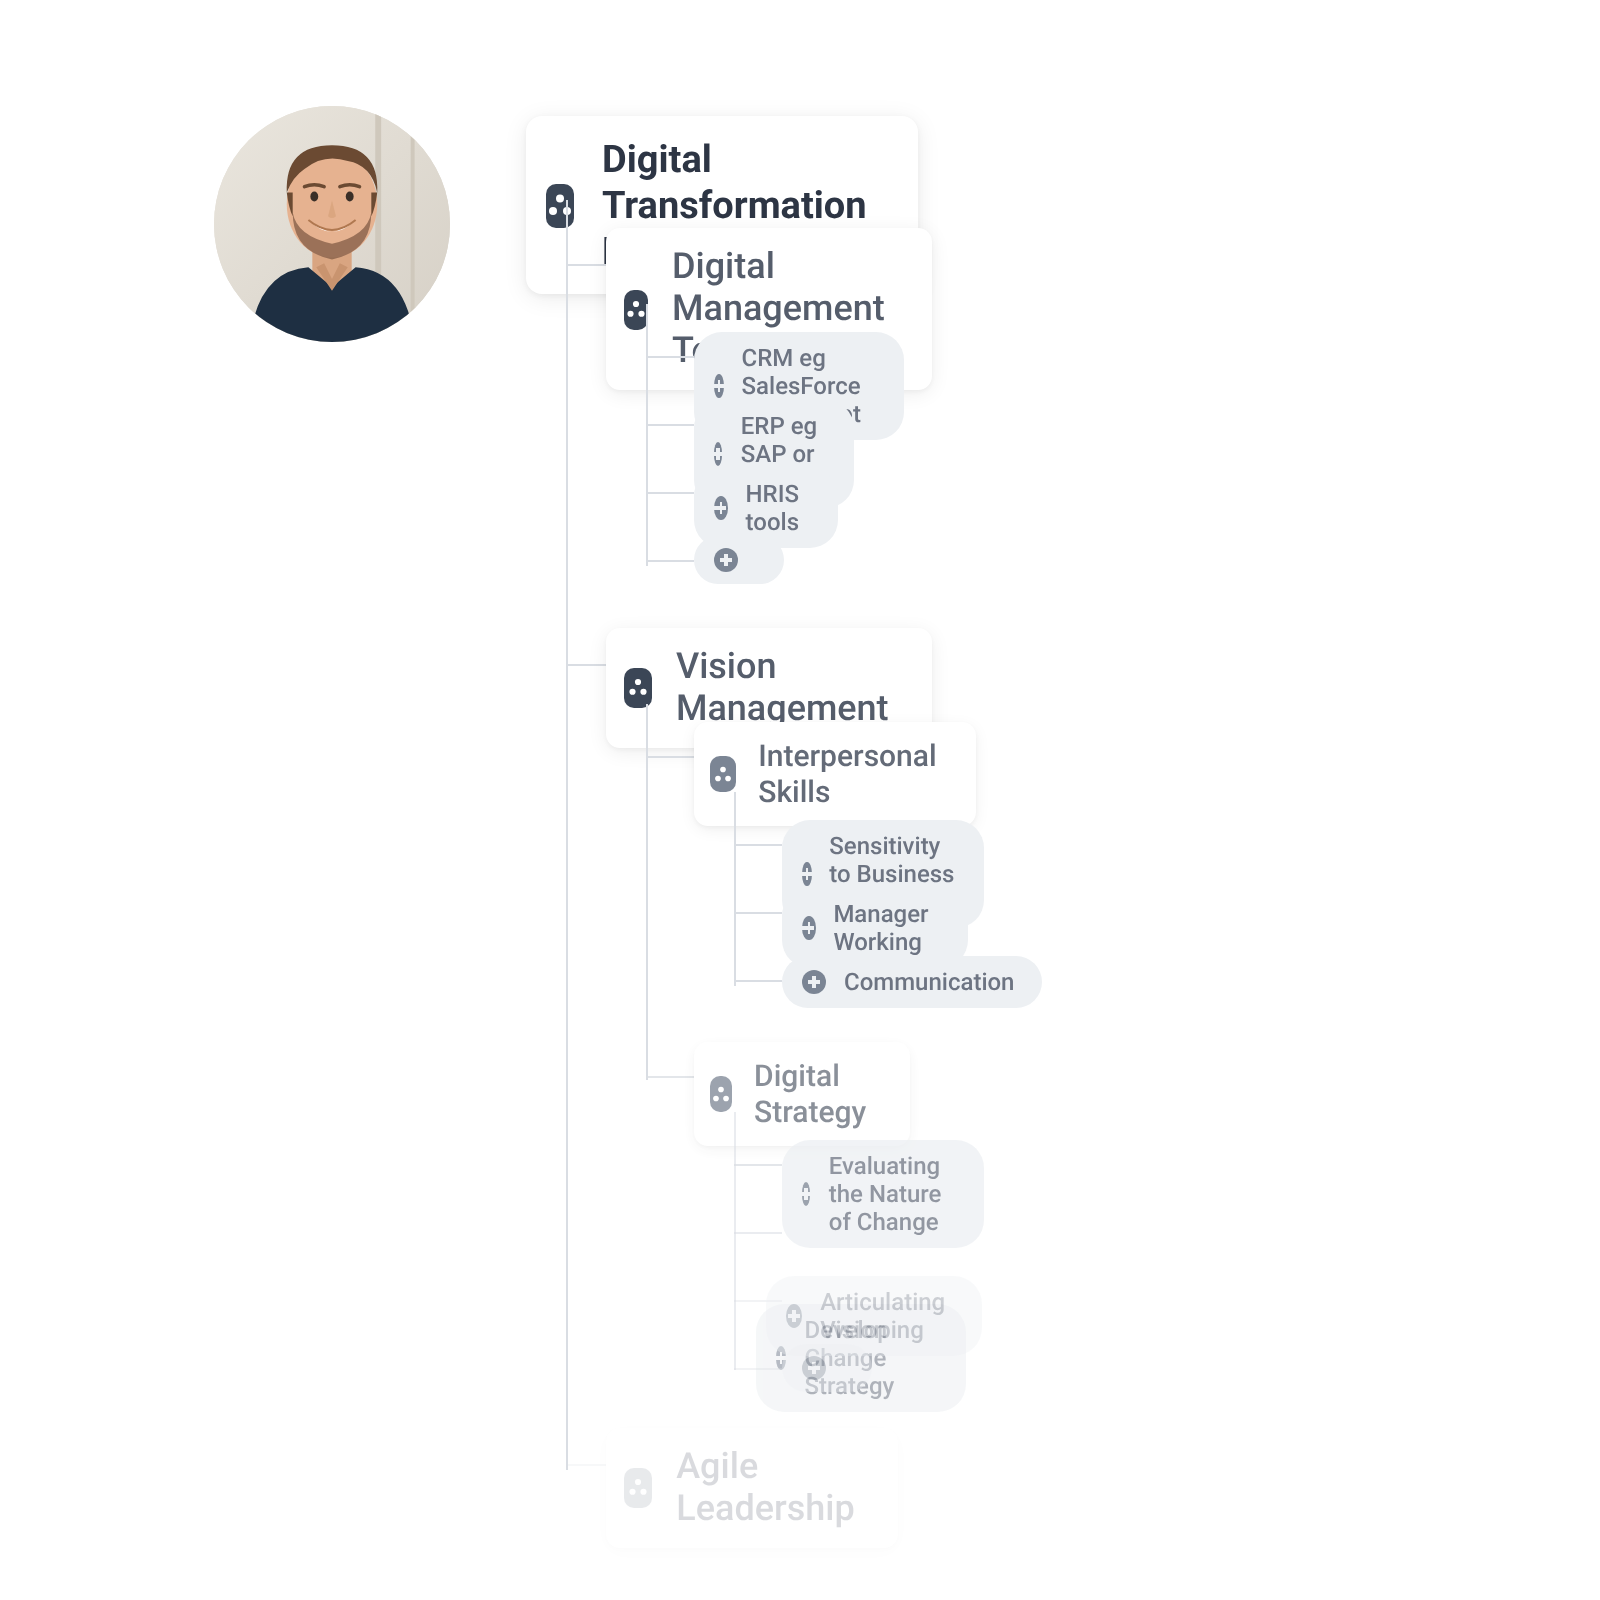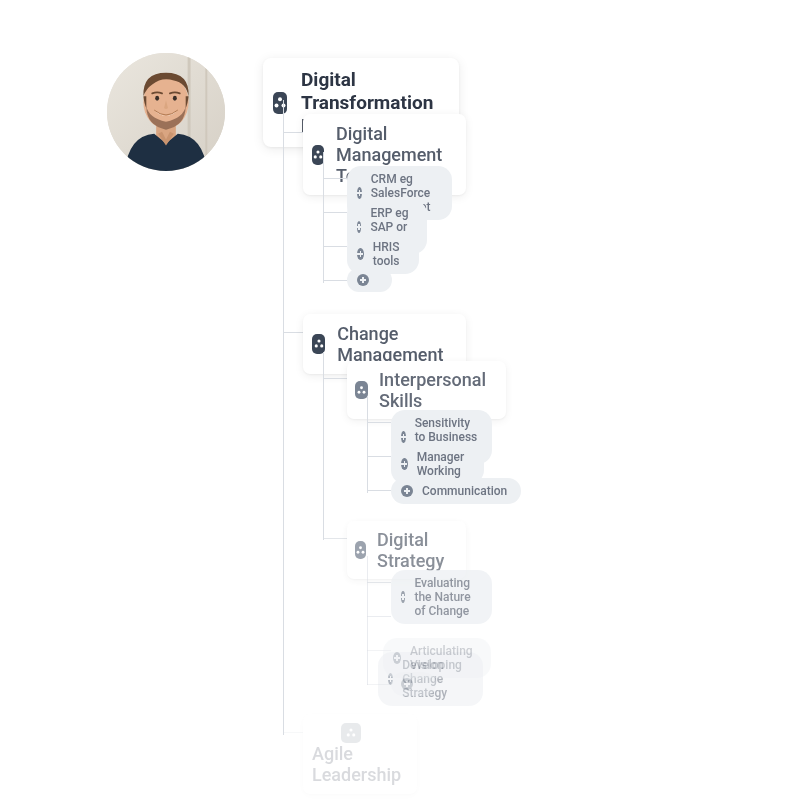--- a/index.html
+++ b/index.html
@@ -78,21 +78,21 @@
   padding: 8px 15px 8px 8px;
 }
 .sub-icon {
   width: 18px; height: 18px;
   background: #7b8594;
   border-radius: 5px;
   display: flex; align-items: center; justify-content: center;
   margin-right: 11px;
 }
 .sub-label {
-  font-size: 18px;
+  font-size: 15px;
   font-weight: 500;
   color: #646b78;
 }
 
 
 .pill {
   display: inline-flex;
   align-items: center;
   background: #edf0f3;
   border-radius: 14px;
@@ -129,21 +129,21 @@
 }
 .conn-h {
   position: absolute;
   border-top: 1.5px solid #d9dde3;
 }
 
 
 .fade-1 { opacity: 0.75; }
 .fade-2 { opacity: 0.55; }
 .fade-3 { opacity: 0.35; }
-.fade-4 { opacity: 0.22; flex-direction: column; }
+.fade-4 { opacity: 0.22; }
 
 
 .tri-dot circle { fill: #fff; }
 </style>
 </head>
 <body>
 
 <div class="avatar">
   <svg viewBox="0 0 120 120">
     <defs>
@@ -235,21 +235,21 @@
 
   <div class="conn-h" style="left:20px; top:274px; width:20px;"></div>
   <div class="node cat-card" style="left:40px; top:256px;">
     <span class="cat-icon">
       <svg class="tri-dot" width="12" height="12" viewBox="0 0 14 14">
           <circle cx="7" cy="3.5" r="1.8"></circle>
           <circle cx="3.8" cy="9.2" r="1.8"></circle>
           <circle cx="10.2" cy="9.2" r="1.8"></circle>
         </svg>
     </span>
-    <span class="cat-label">Change Management</span>
+    <span class="cat-label">Vision Management</span>
   </div>
 
   <div class="conn" style="left:60px; top:294px; height:188px;"></div>
 
   <div class="conn-h" style="left:60px; top:320px; width:24px;"></div>
   <div class="node sub-card" style="left:84px; top:303px;">
     <span class="sub-icon">
       <svg class="tri-dot" width="11" height="11" viewBox="0 0 14 14">
           <circle cx="7" cy="3.5" r="1.8"></circle>
           <circle cx="3.8" cy="9.2" r="1.8"></circle>

